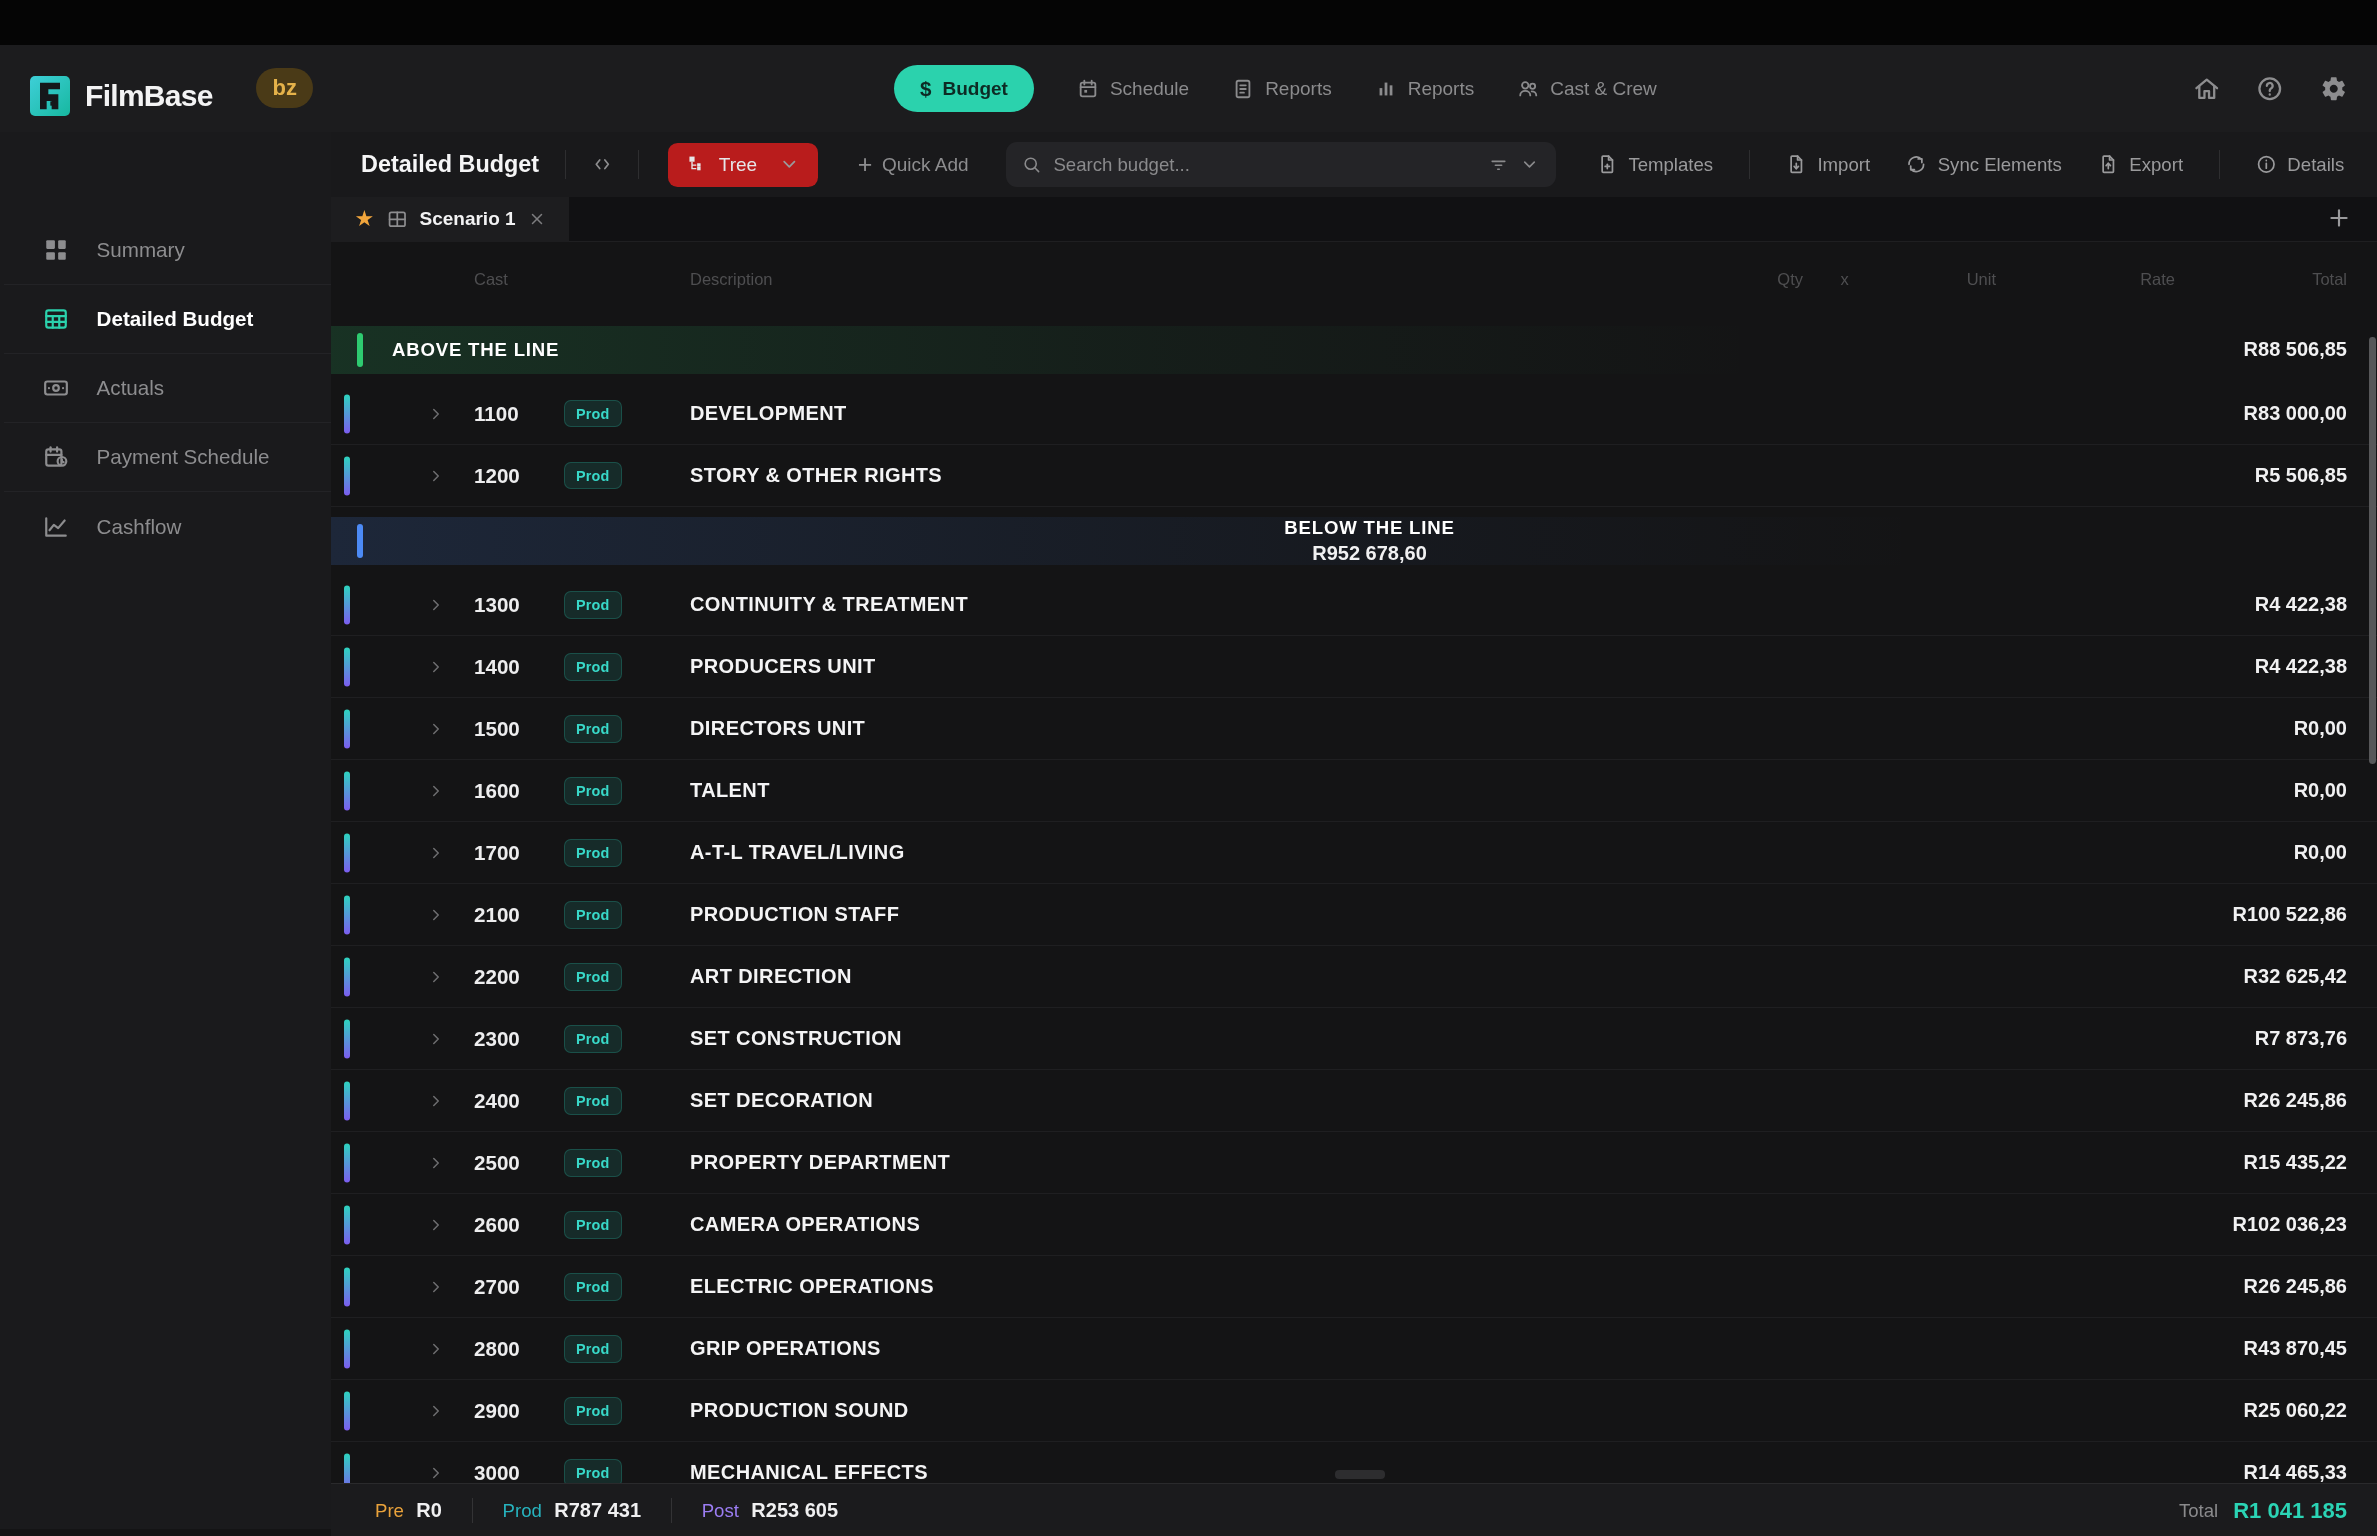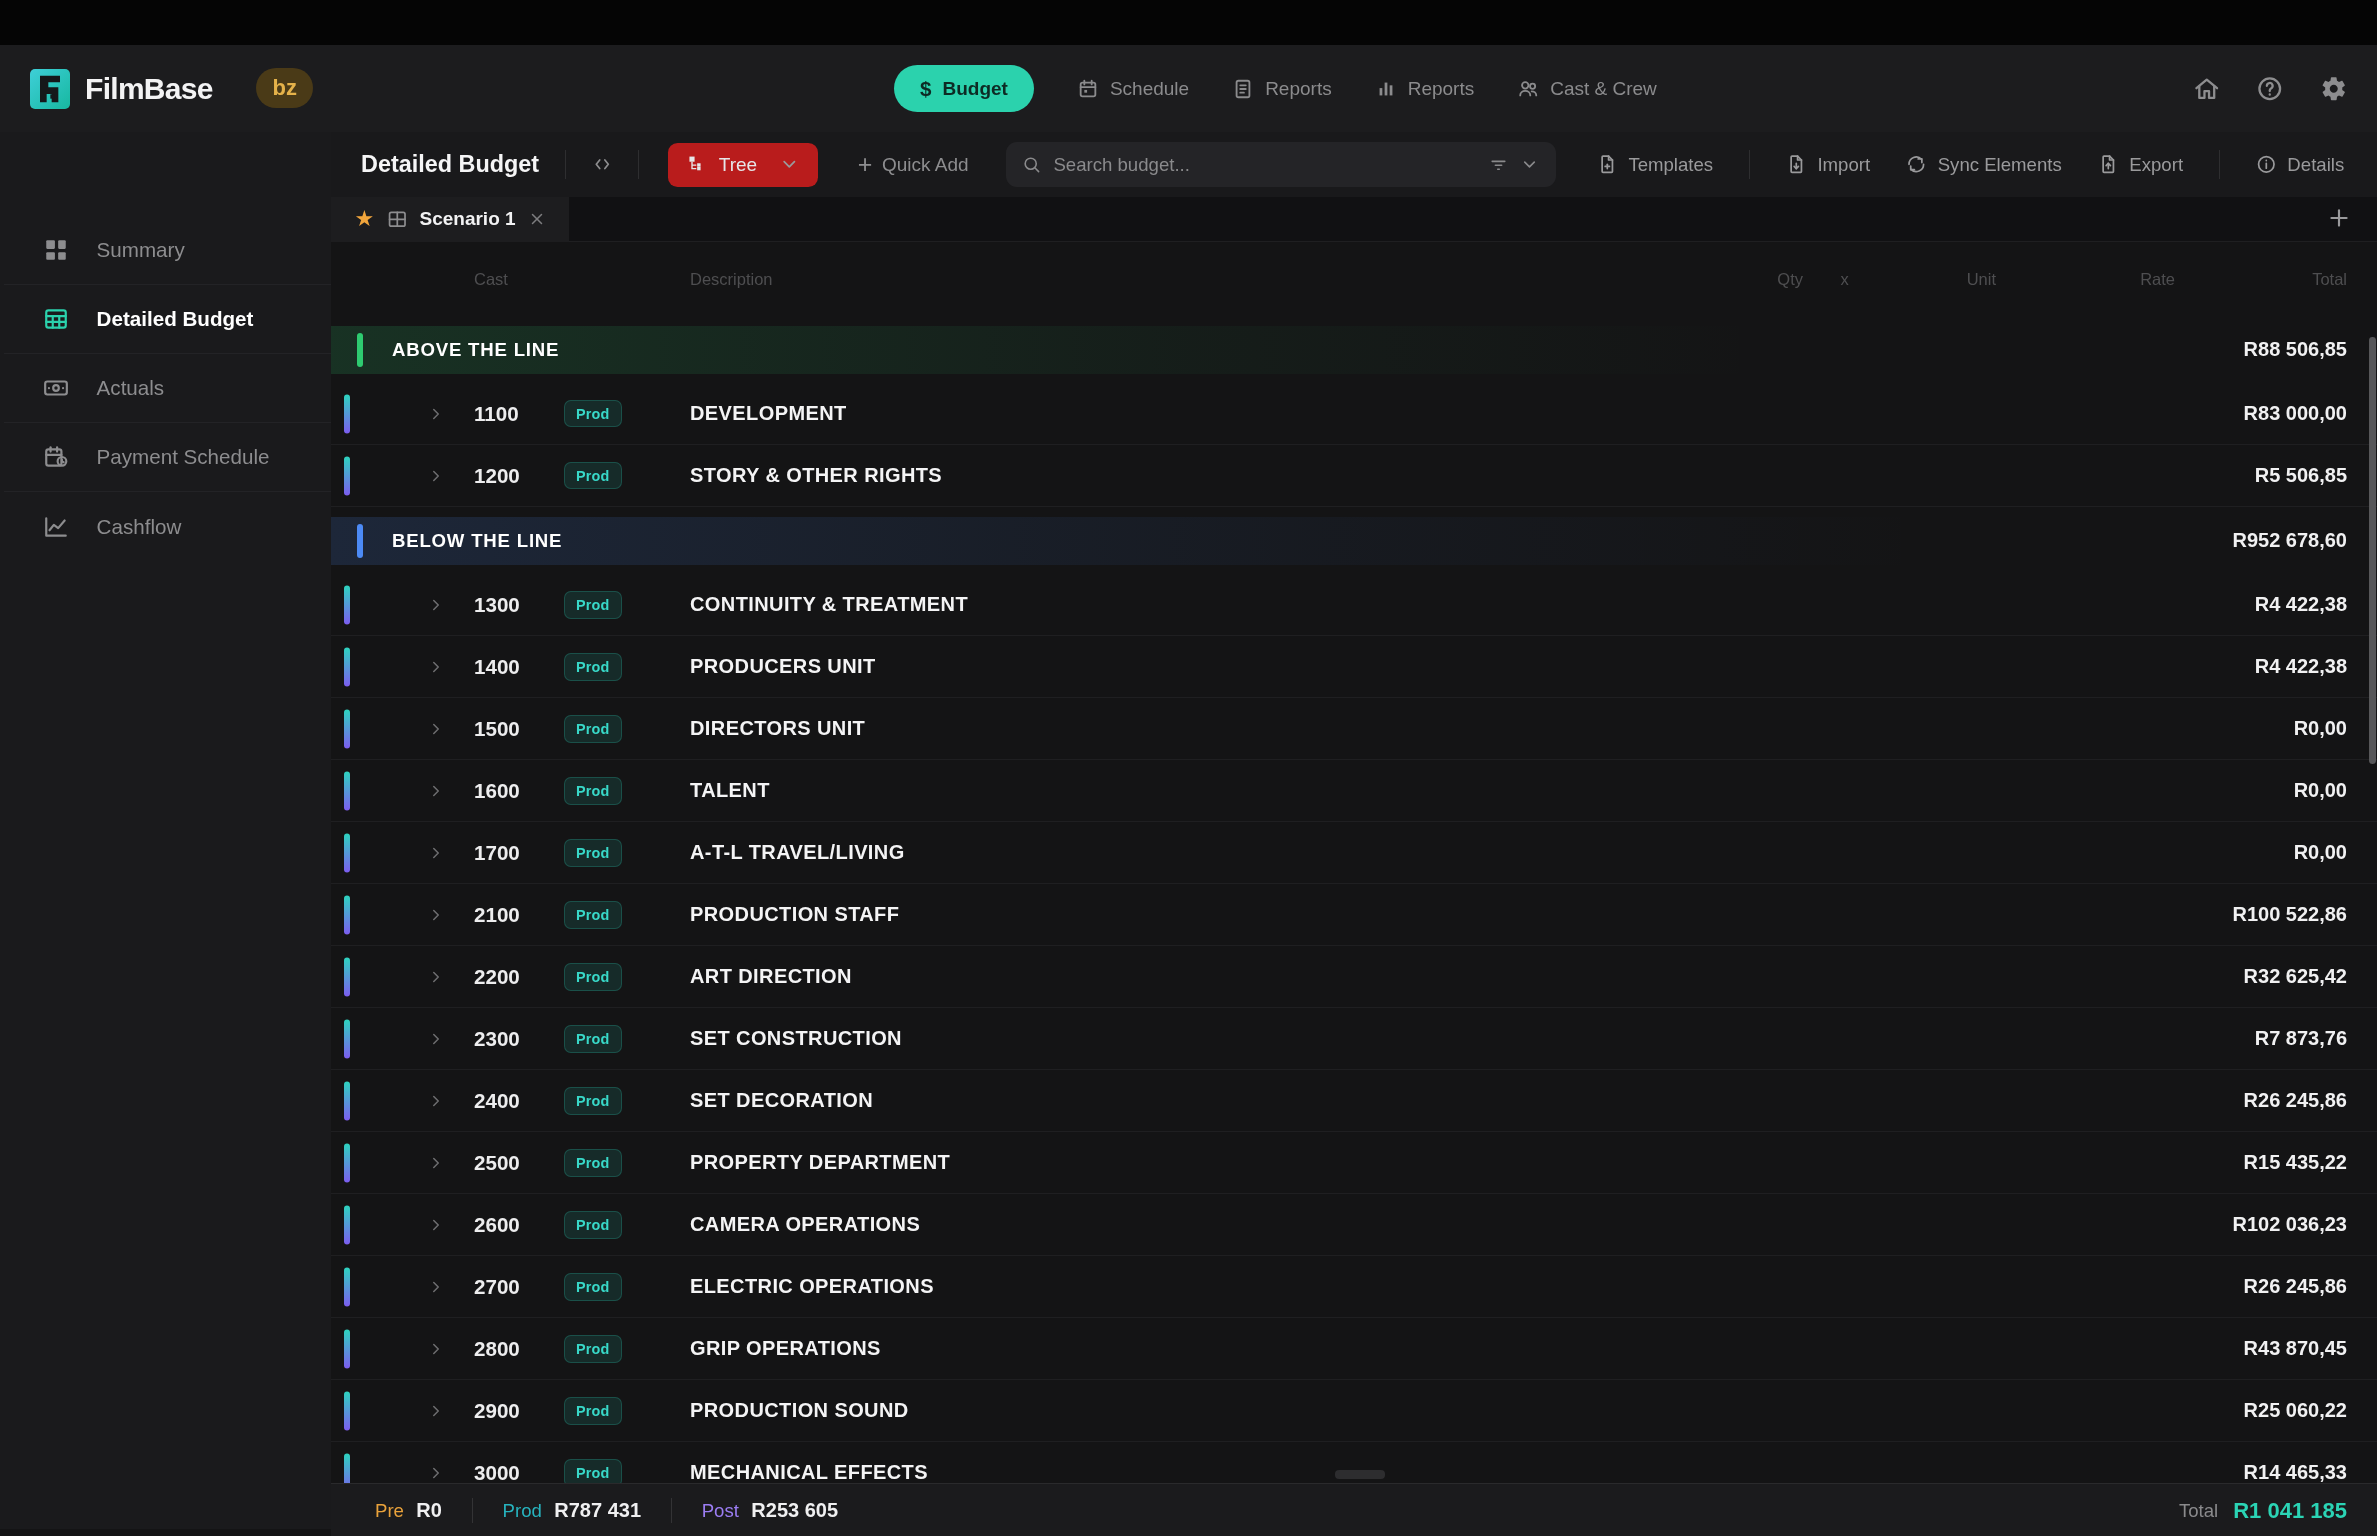--- a/index.html
+++ b/index.html
@@ -4,21 +4,21 @@
 <style>
   * { margin:0; padding:0; box-sizing:border-box; }
   html,body { width:2377px; height:1537px; background:#141415; overflow:hidden;
               font-family:"Liberation Sans", sans-serif; }
   .page { position:relative; width:2377px; height:1537px; background:#141415; }
 
   
   .topstrip { position:absolute; left:0; top:0; right:0; height:45px; background:#050505; }
   .navbar { position:absolute; left:0; top:45px; right:0; height:87px; background:#1c1c1e;
             display:flex; align-items:center; }
-  .brand { position:absolute; left:30px; top:0; height:87px; display:flex; align-items:center; gap:15px; }
+  .brand { position:absolute; left:30px; top:7px; height:87px; display:flex; align-items:center; gap:15px; }
   .brand-logo { width:40px; height:40px; }
   .brand-name { color:#f3f3f4; font-size:30px; font-weight:800; letter-spacing:-0.7px; }
   .ws-badge { position:absolute; left:256px; top:23.4px; height:40px; padding:0 16.5px; border-radius:20px;
               background:#4a3a17; color:#e5b24a; font-size:22px; font-weight:700;
               display:flex; align-items:center; }
   .nav-center { position:absolute; left:894px; top:0; height:87px; display:flex; align-items:center; gap:43px; }
   .nav-pill { display:flex; align-items:center; gap:11px; height:47px; padding:0 26px; border-radius:23.4px;
               background:#2bd2ad; color:#0d2b24; font-size:19px; font-weight:700; }
   .nav-item { display:flex; align-items:center; gap:11px; color:#8b8b8d; font-size:19px; font-weight:500; }
   .nav-item svg { width:22px; height:22px; }
@@ -99,21 +99,21 @@
   .cell-total { text-align:right; color:#f1f1f2; font-size:20px; font-weight:700; }
 
   .row-sec { position:relative; height:48px; margin:9.6px 0; display:flex; align-items:center;
              justify-content:space-between; padding:0 30px 0 61px; }
   .secbar { position:absolute; left:26px; top:50%; transform:translateY(-50%); width:6.2px; height:34px;
             border-radius:4.1px; }
   .sec-label { color:#ffffff; font-size:18.6px; font-weight:800; letter-spacing:0.8px; }
   .sec-total { color:#f1f1f2; font-size:20px; font-weight:700; }
   .sec-green { background:linear-gradient(90deg,rgba(44,197,108,.17),rgba(44,197,108,.05) 42%,rgba(44,197,108,0) 70%); }
   .sec-green .secbar { background:#2ecb70; }
-  .sec-blue { background:linear-gradient(90deg,rgba(76,138,245,.16),rgba(76,138,245,.05) 48%,rgba(76,138,245,0) 78%); }
+  .sec-blue { background:linear-gradient(90deg,rgba(76,138,245,.16),rgba(76,138,245,.05) 48%,rgba(76,138,245,0) 78%);flex-direction:column; }
   .sec-blue .secbar { background:#4c8af5; }
 
   
   .footer { position:absolute; left:331px; right:0; bottom:0; height:54px; background:#1b1b1d;
             border-top:0.7px solid #2a2a2c; display:flex; align-items:center; padding:0 30px 0 44px; }
   .ft-group { display:flex; align-items:center; gap:12.4px; }
   .ft-label { font-size:18.6px; font-weight:500; }
   .ft-value { color:#f0f0f1; font-size:20px; font-weight:700; }
   .ft-sep { width:0.7px; height:25px; background:#333335; margin:0 30px; }
   .ft-pre { color:#e9a23b; } .ft-prod { color:#27b3be; } .ft-post { color:#9b7df2; }

